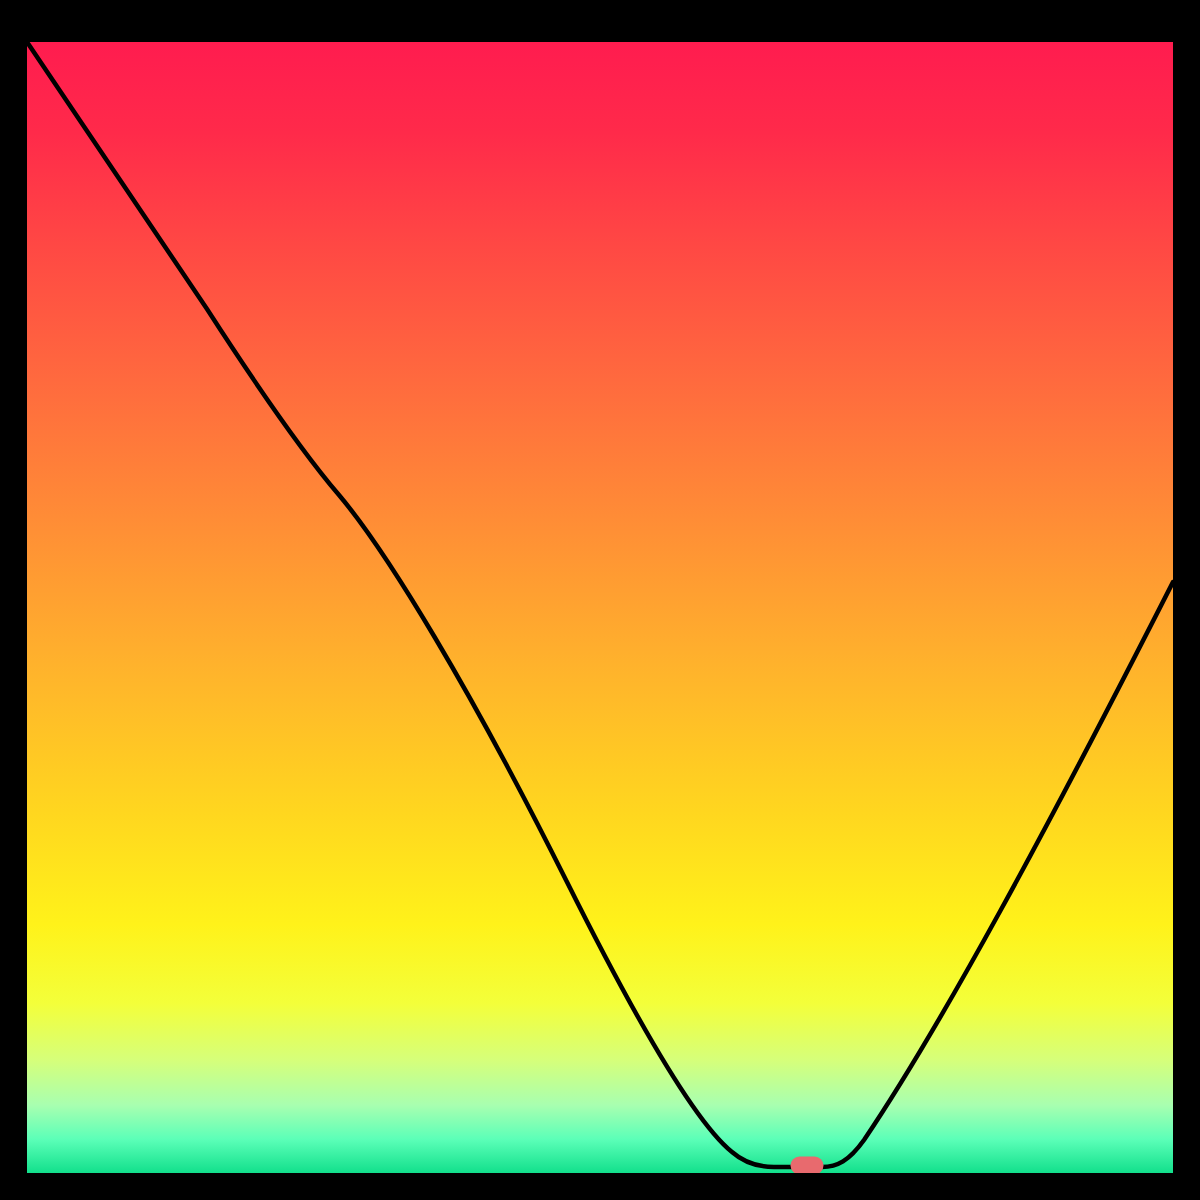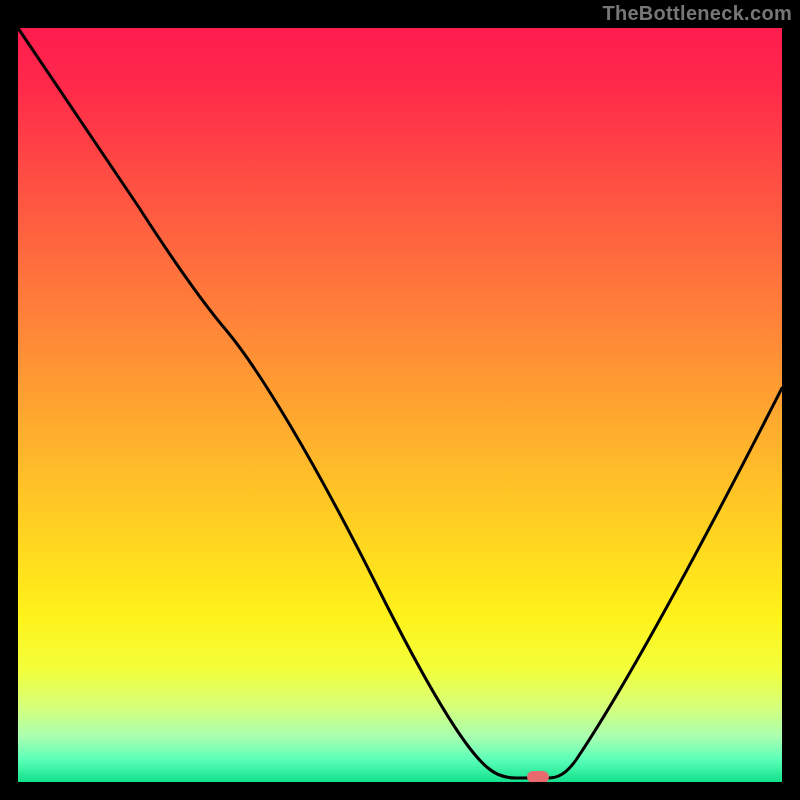--- a/index.html
+++ b/index.html
@@ -49,21 +49,20 @@
     border-radius: 6px;
     background: #e86a6e;
     transform: translate(-50%, -50%);
   }
 </style>
 </head>
 <body>
 
 <div class="stage">
 
-  <div class="watermark">TheBottleneck.com</div>
 
   <div class="plot-area">
 
     <svg class="gradient" viewBox="0 0 764 754" preserveAspectRatio="none">
       <defs>
         <linearGradient id="bg-grad" x1="0" y1="0" x2="0" y2="1">
           <stop stop-color="#ff1c4f" offset="0%"></stop>
           <stop stop-color="#ff2a4a" offset="8%"></stop>
           <stop stop-color="#ff4844" offset="18%"></stop>
           <stop stop-color="#ff6a3e" offset="30%"></stop>

